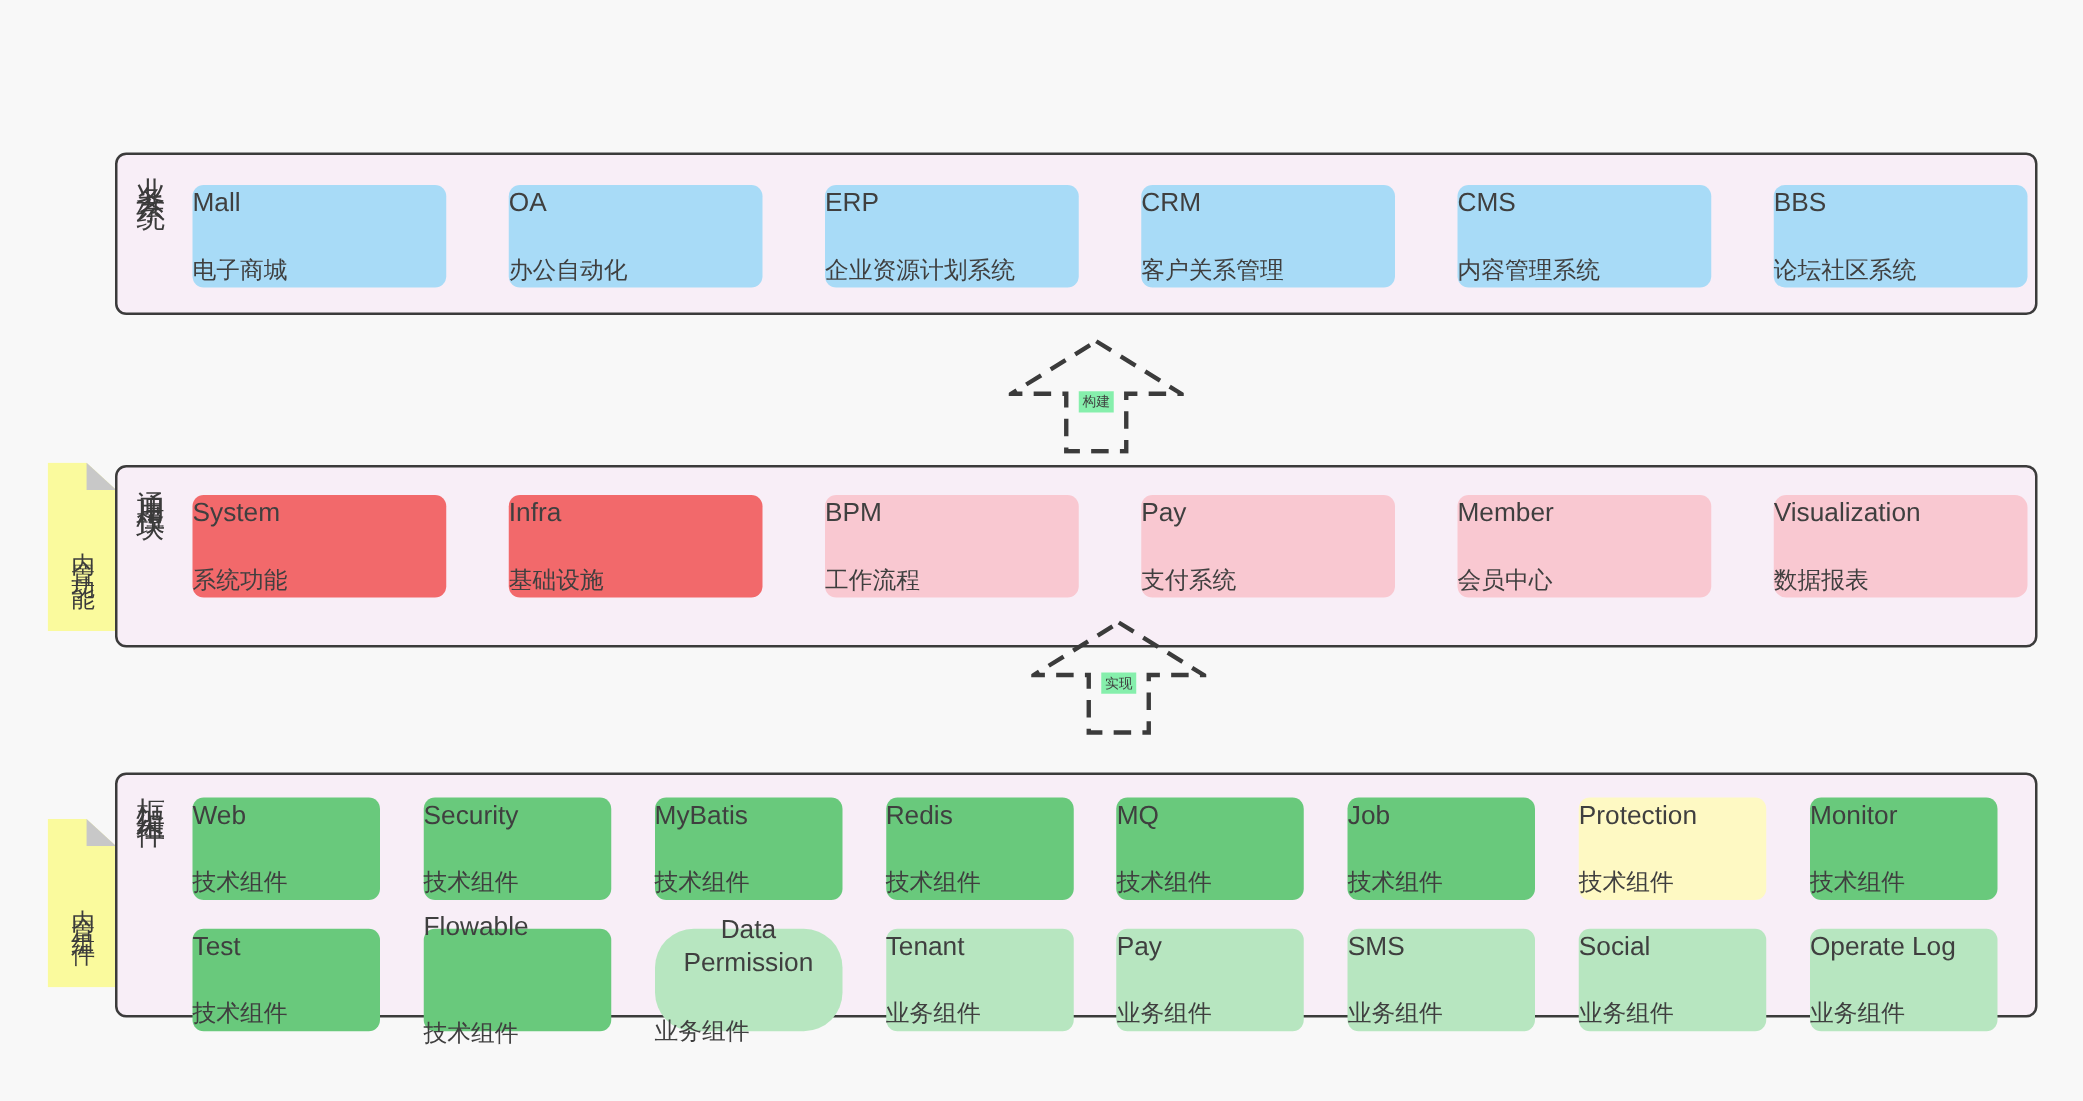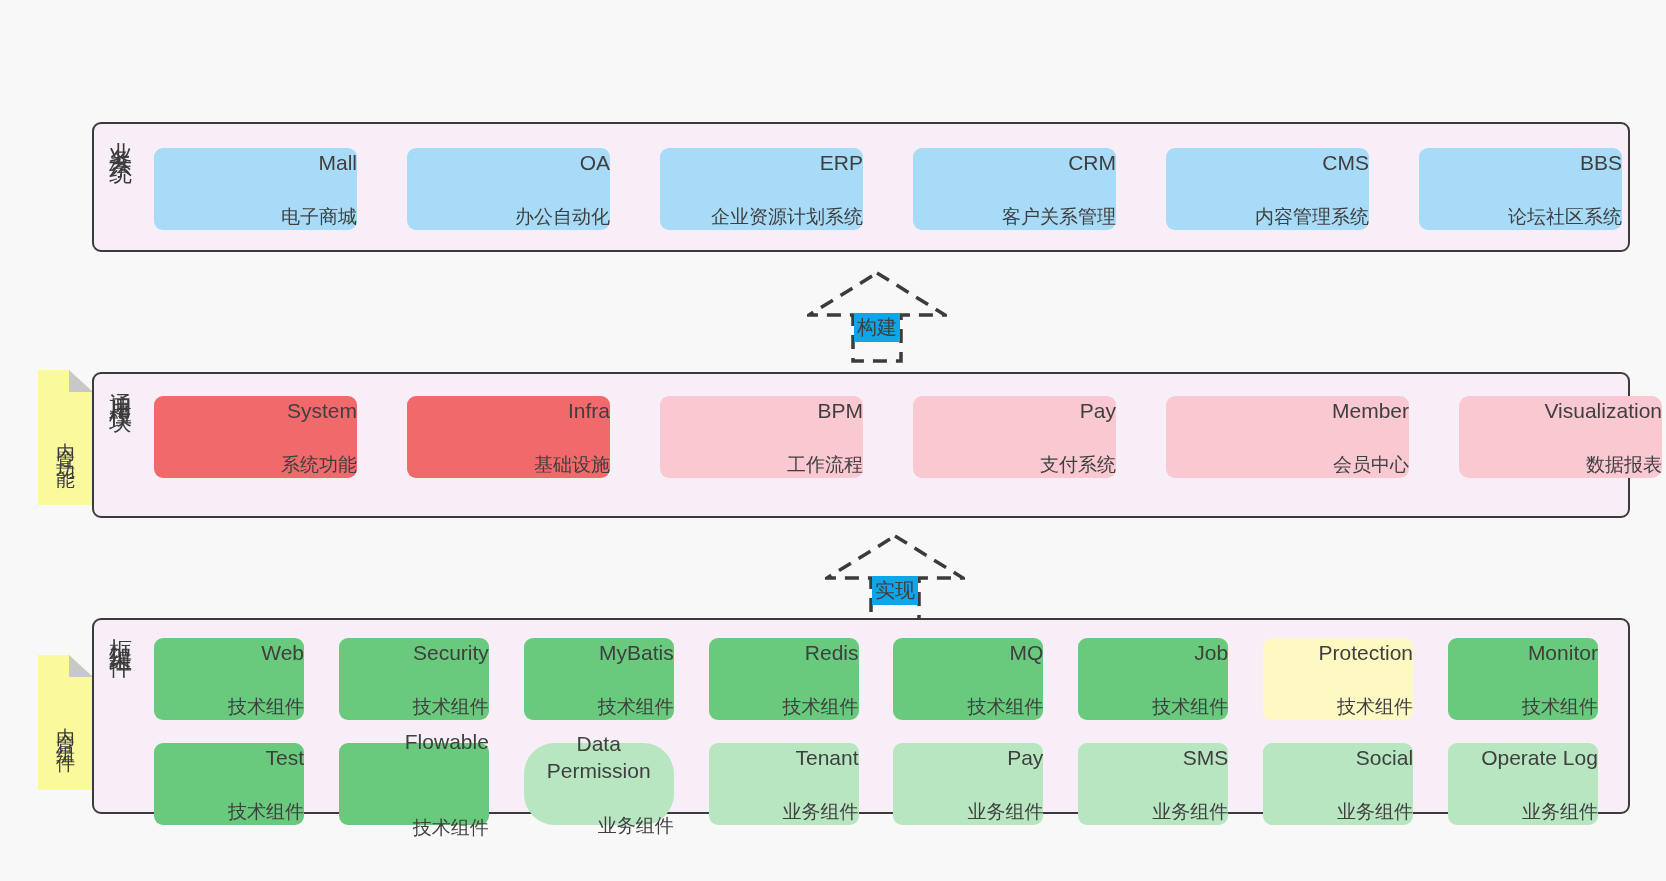--- a/index.html
+++ b/index.html
@@ -19,21 +19,21 @@
   .rows{position:absolute;left:60px;top:0;display:flex;flex-direction:column;}
   .band-business .rows{top:24px;}
   .band-modules .rows{top:22px;}
   .band-components .rows{top:18px;right:30px;gap:23px;}
 
   .box-row{display:flex;}
   .band-wide .box-row{gap:50px;}
   .band-grid .box-row{justify-content:space-between;width:100%;}
 
   .module-box{height:82px;border-radius:9px;display:flex;flex-direction:column;
-              align-items:flex-end;justify-content:center;text-align:center;
+              align-items:flex-start;justify-content:center;text-align:center;
               color:#3f3f3f;line-height:1.32;}
   .band-wide .module-box{width:203px;}
   .band-grid .module-box{width:150px;}
   .box-name{font-size:21px;}
   .box-desc{font-size:19px;margin-top:28px;}
 
   
   .sticky{position:absolute;left:38px;width:55px;height:135px;}
   .sticky-1{top:370px;}
   .sticky-2{top:655px;}
@@ -41,24 +41,24 @@
              clip-path:polygon(0 0,calc(100% - 24px) 0,100% 22px,100% 100%,0 100%);}
   .sticky-fold{position:absolute;top:0;right:0;width:24px;height:22px;background:#c8c8c8;
                clip-path:polygon(0 0,100% 100%,0 100%);}
   .sticky-label{position:absolute;inset:0;display:flex;align-items:center;justify-content:center;
                 padding-top:14px;writing-mode:vertical-rl;text-orientation:upright;
                 letter-spacing:9px;font-size:19px;color:#3b3b3b;}
 
   
   .arrow{position:absolute;width:140px;height:92px;}
   .arrow-1{left:807px;top:271px;}
-  .arrow-2{left:825px;top:534px;}
+  .arrow-2{left:825px;top:496px;}
   .arrow svg{position:absolute;inset:0;}
   .arrow-label{position:absolute;left:50%;top:42px;transform:translateX(-50%);
-               background:#0ea5e9;padding:1px 3px;font-size:20px;color:#3f3f3f;white-space:nowrap;}
+               background:#86efac;padding:1px 3px;font-size:11px;color:#3f3f3f;white-space:nowrap;}
 </style>
 </head>
 <body>
 
 <div class="canvas">
 
   <div class="sticky sticky-1">
     <div class="sticky-bg"></div>
     <div class="sticky-fold"></div>
     <div class="sticky-label">内置功能</div>
@@ -121,21 +121,21 @@
             <div class="box-desc">基础设施</div>
           </div>
           <div class="module-box" style="background: rgb(249, 200, 209);">
             <div class="box-name">BPM</div>
             <div class="box-desc">工作流程</div>
           </div>
           <div class="module-box" style="background: rgb(249, 200, 209);">
             <div class="box-name">Pay</div>
             <div class="box-desc">支付系统</div>
           </div>
-          <div class="module-box" style="background: rgb(249, 200, 209); padding-left: 40px;">
+          <div class="module-box" style="background: rgb(249, 200, 209);">
             <div class="box-name">Member</div>
             <div class="box-desc">会员中心</div>
           </div>
           <div class="module-box" style="background: rgb(249, 200, 209); border-radius: 10px;">
             <div class="box-name">Visualization</div>
             <div class="box-desc">数据报表</div>
           </div>
         </div>
       </div>
   </div>

